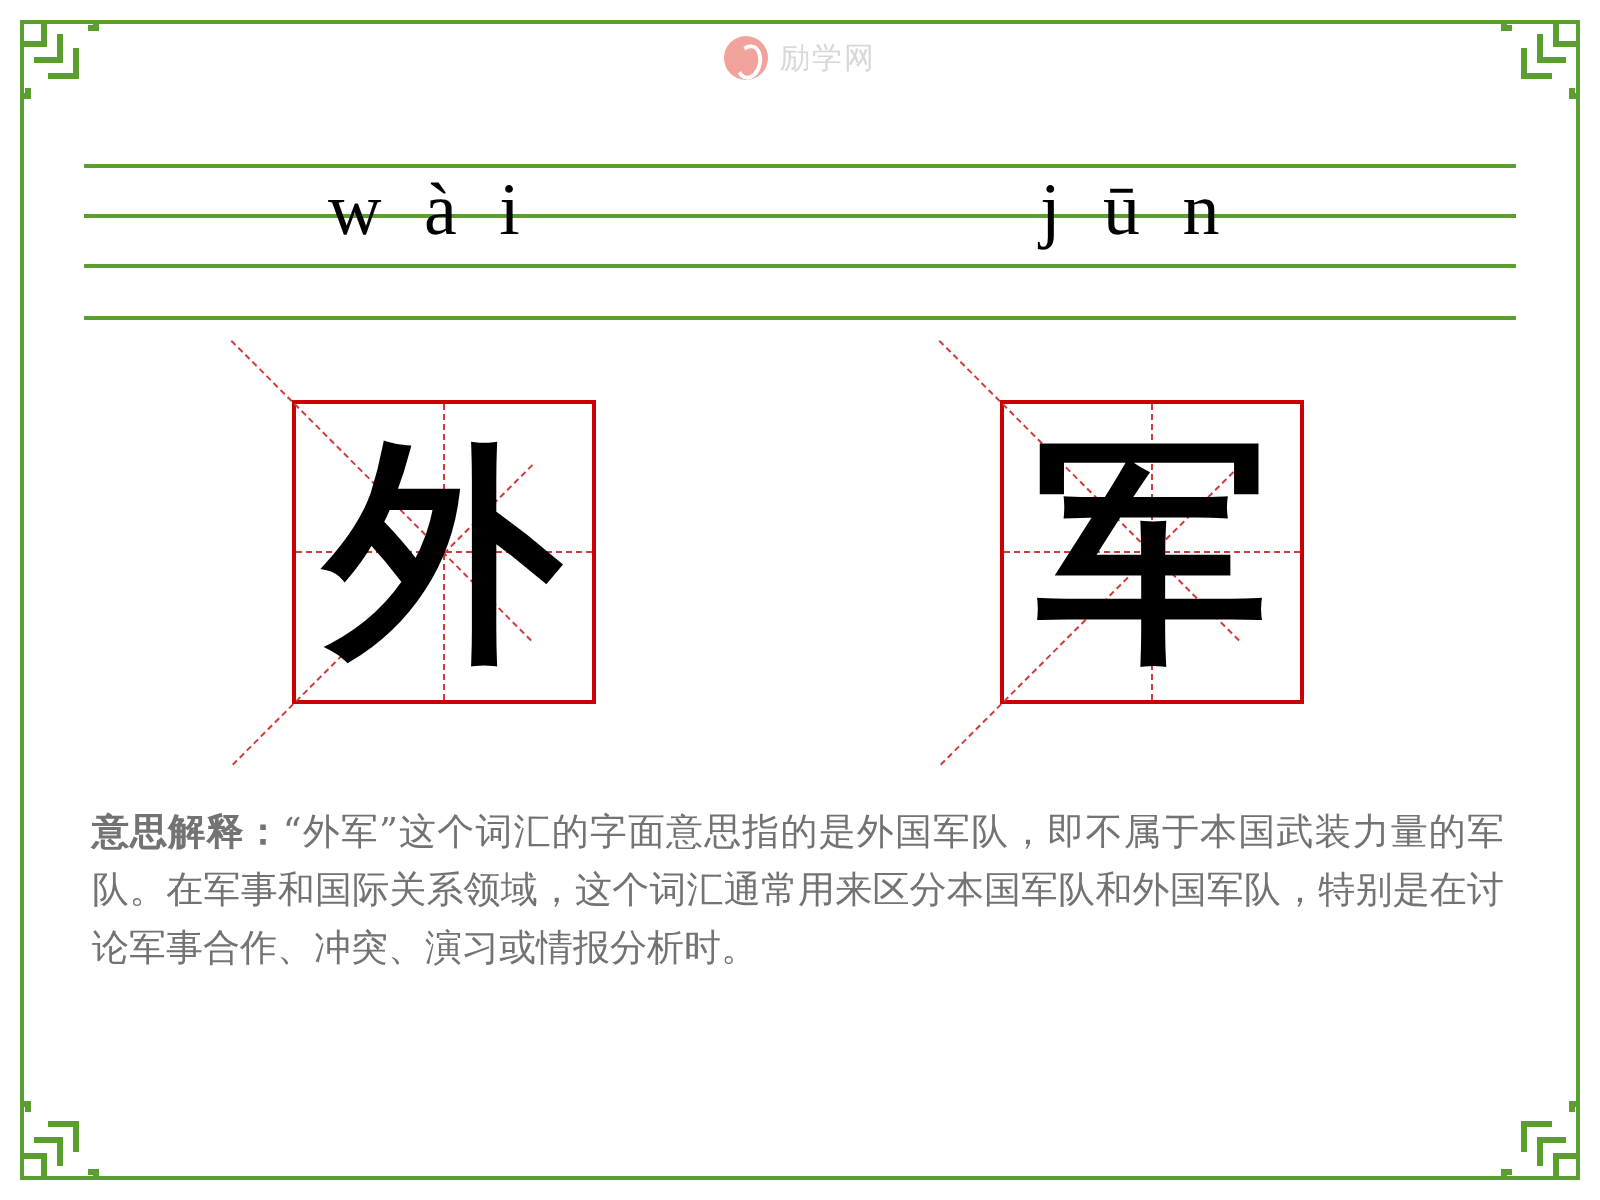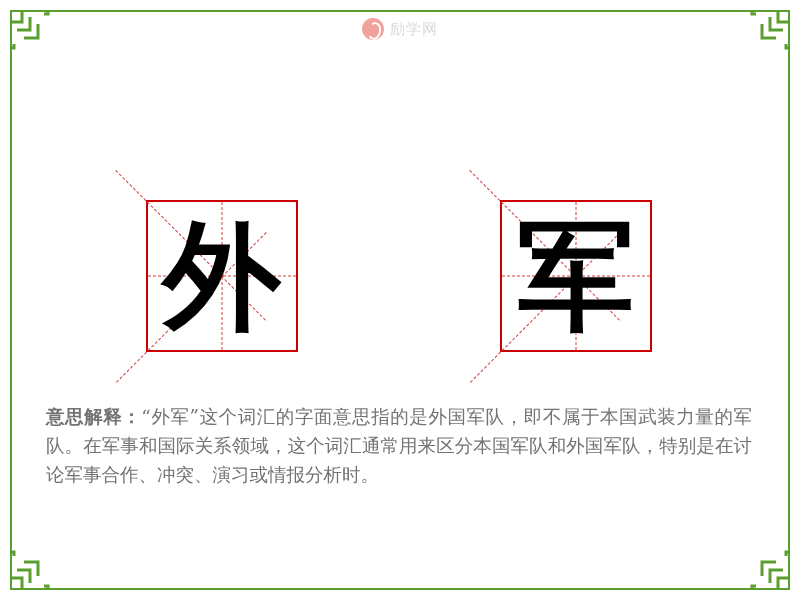--- a/index.html
+++ b/index.html
@@ -247,20 +247,28 @@
         <path d="M40 2 V6 H36"></path>
       </g>
     </svg>
   </div>
 
   <div class="logo">
     <span class="logo-mark"></span>
     <span class="logo-text">励学网</span>
   </div>
 
+  <div class="staff">
+    <div class="staff-line l0"></div>
+    <div class="staff-line l1"></div>
+    <div class="staff-line l2"></div>
+    <div class="staff-line l3"></div>
+    <div class="pinyin pinyin-1">w à i</div>
+    <div class="pinyin pinyin-2">j ū n</div>
+  </div>
 
   <div class="char-row">
     <div class="tzg tzg-1">
       <div class="guide guide-d guide-d1"></div>
       <div class="guide guide-d guide-d2"></div>
       <div class="guide guide-h"></div>
       <div class="guide guide-v"></div>
       <div class="hanzi">外</div>
     </div>
 

